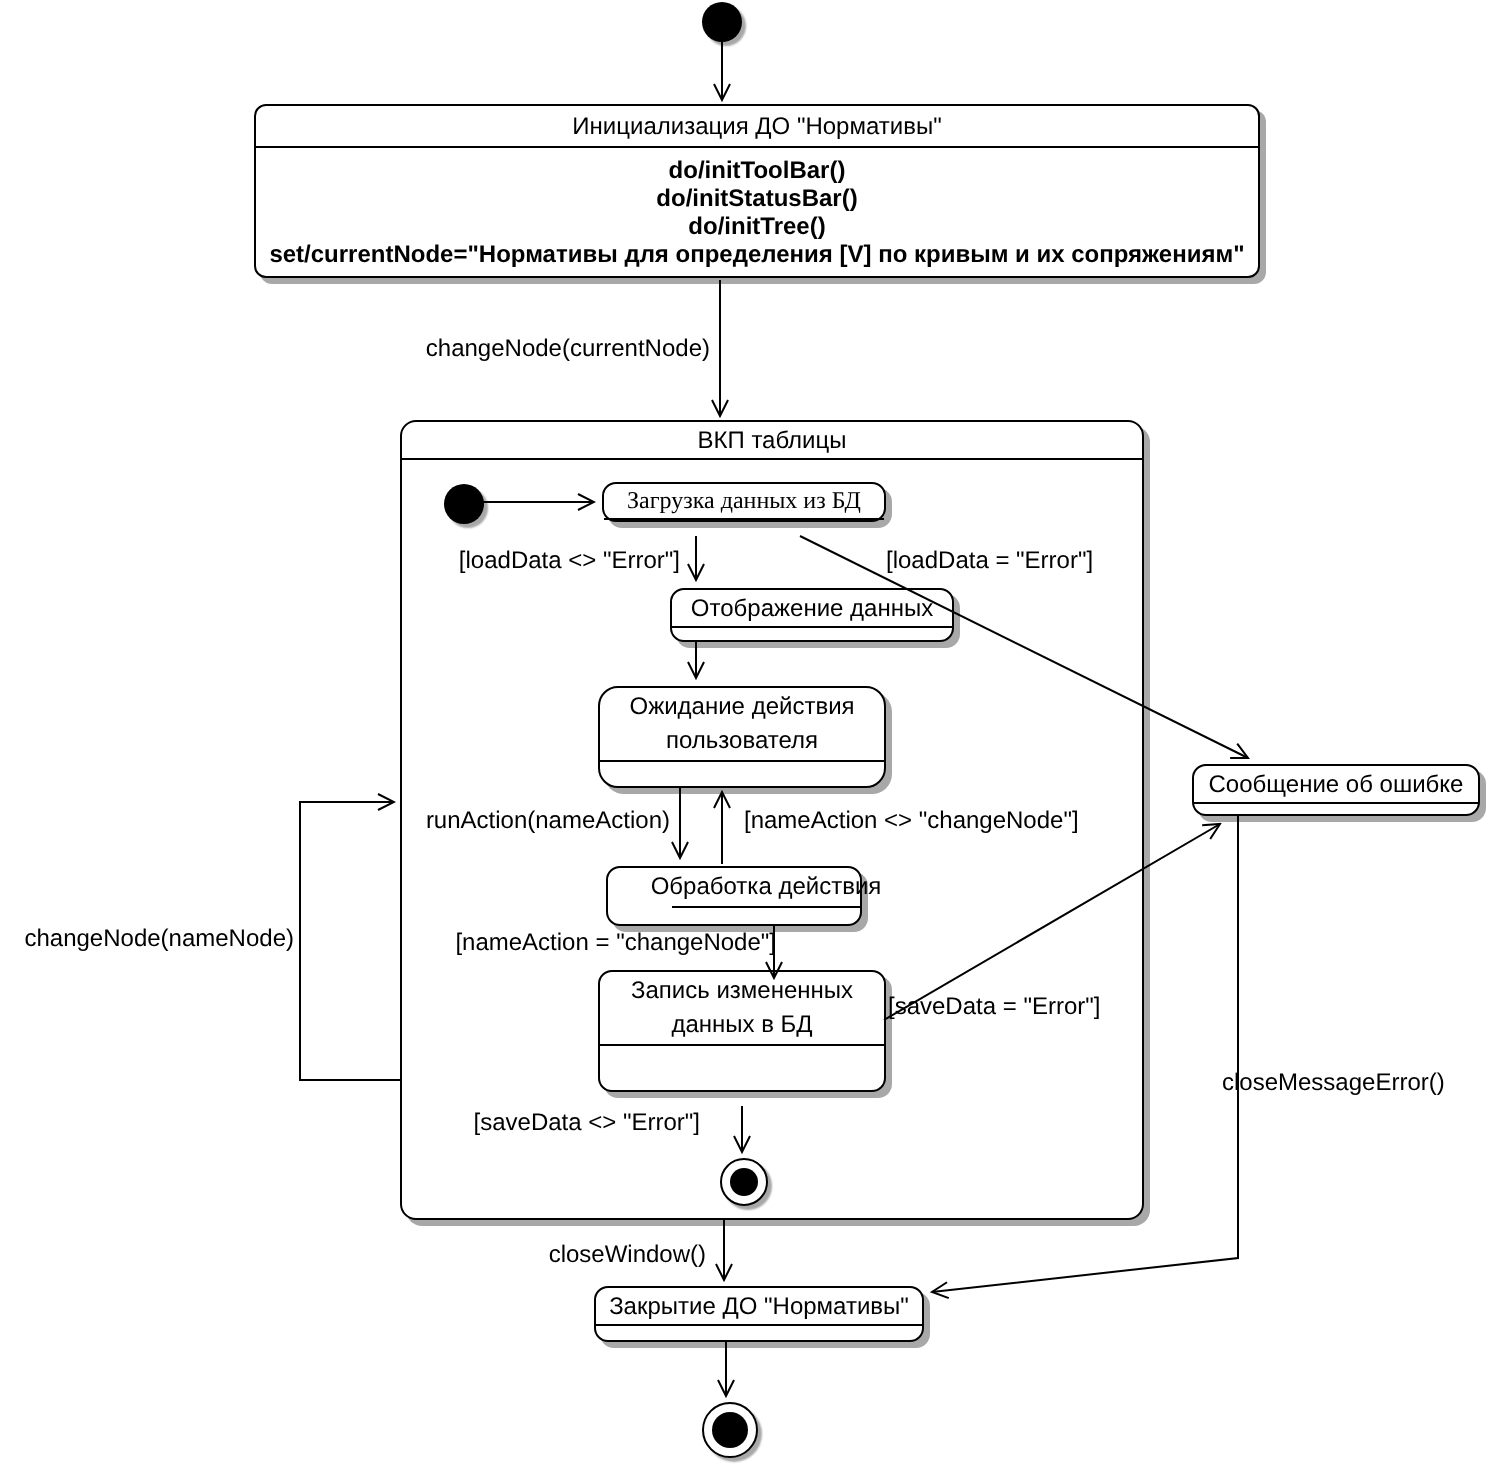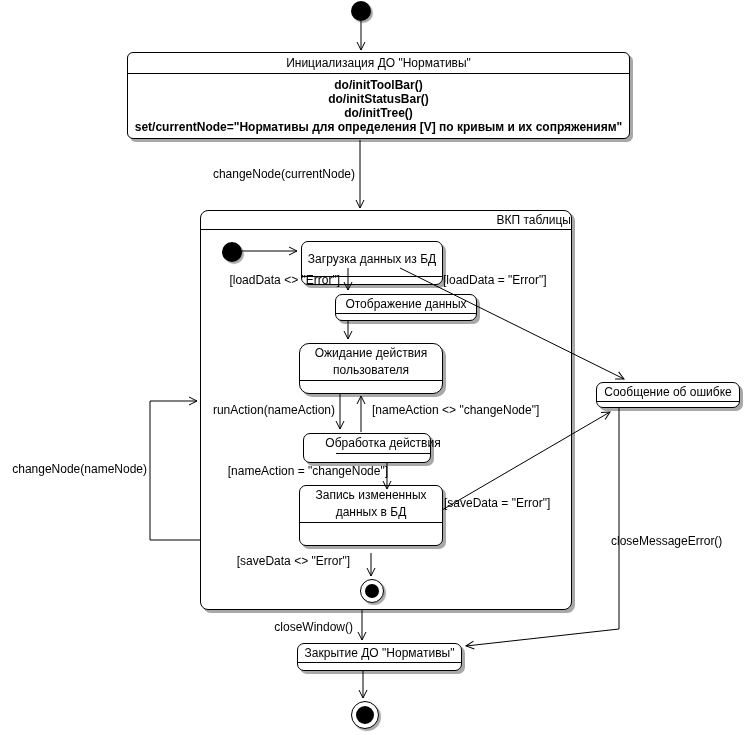--- a/index.html
+++ b/index.html
@@ -17,21 +17,21 @@
     flex:1;display:flex;flex-direction:column;align-items:center;justify-content:center;
     text-align:center;line-height:17px;padding:0 2px;white-space:nowrap;
   }
   .state .tail{border-top:1px solid #000;}
   .composite{
     position:absolute;left:200px;top:210px;width:372px;height:400px;
     background:#fff;border:1px solid #000;border-radius:8px;
     box-shadow:3px 3px 0 #a8a8a8;box-sizing:border-box;
   }
   .composite .ctitle{
-    height:18px;line-height:18px;text-align:right;border-bottom:1px solid #000;
+    height:18px;line-height:18px;text-align:center;border-bottom:1px solid #000;
   }
   .init-box{
     position:absolute;left:127px;top:52px;width:503px;height:87px;
     background:#fff;border:1px solid #000;border-radius:6px;
     box-shadow:3px 3px 0 #a8a8a8;box-sizing:border-box;
     display:flex;flex-direction:column;
   }
   .init-box .title{height:20px;line-height:20px;text-align:center;border-bottom:1px solid #000;}
   .init-box .actions{flex:1;display:flex;flex-direction:column;justify-content:center;
     text-align:center;padding:1px 0;font-weight:bold;}
@@ -60,21 +60,21 @@
       <div>do/initTree()</div>
       <div>set/currentNode="Нормативы для определения [V] по кривым и их сопряжениям"</div>
     </div>
   </div>
 
   <div class="composite">
     <div class="ctitle">ВКП таблицы</div>
 
     <div class="idot" style="left:21px;top:31px;width:20px;height:20px;"></div>
 
-    <div class="state" style="left:100px;top:30px;width:142px;height:44px;">
+    <div class="state" style="left:100px;top:30px;width:142px;height:20px;font-family:Liberation Serif, serif;">
       <div class="name">Загрузка данных из БД</div>
       <div class="tail" style="height:7px;"></div>
     </div>
 
     <div class="state" style="left:98px;top:83px;width:142px;height:27px;margin-left:36px;">
       <div class="name">Отображение данных</div>
       <div class="tail" style="height:6px;"></div>
     </div>
 
     <div class="state" style="left:98px;top:132px;width:144px;height:51px;border-radius:10px;">

